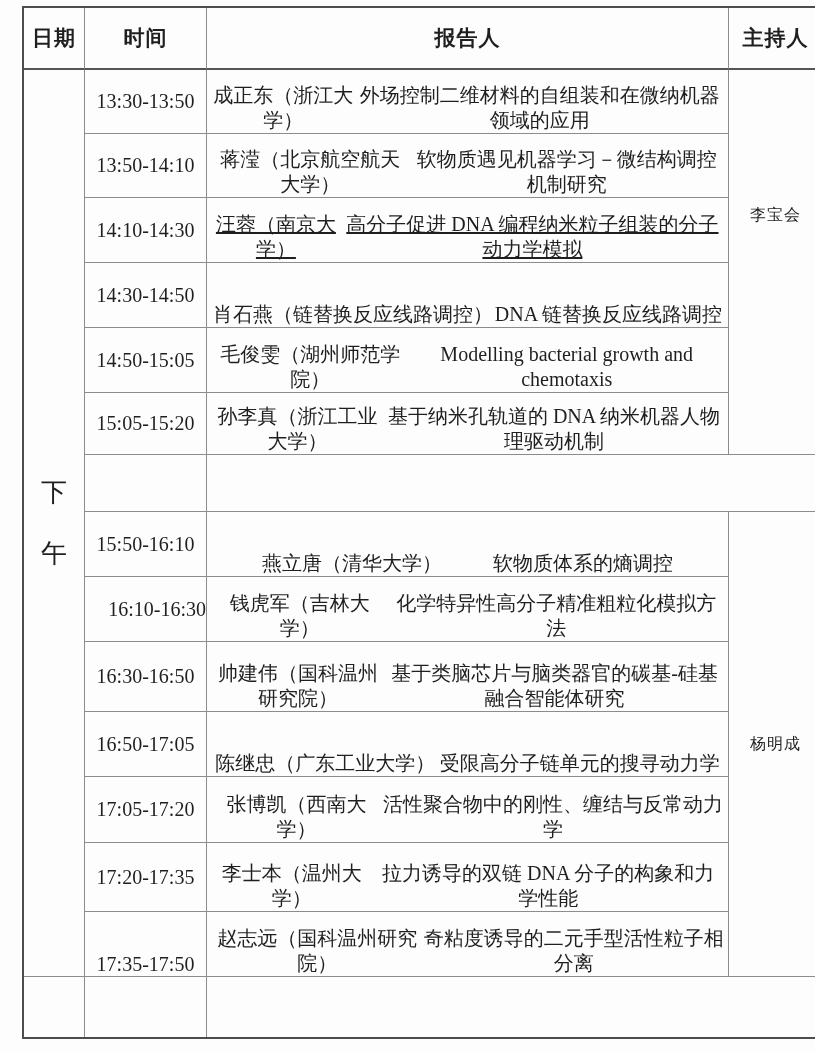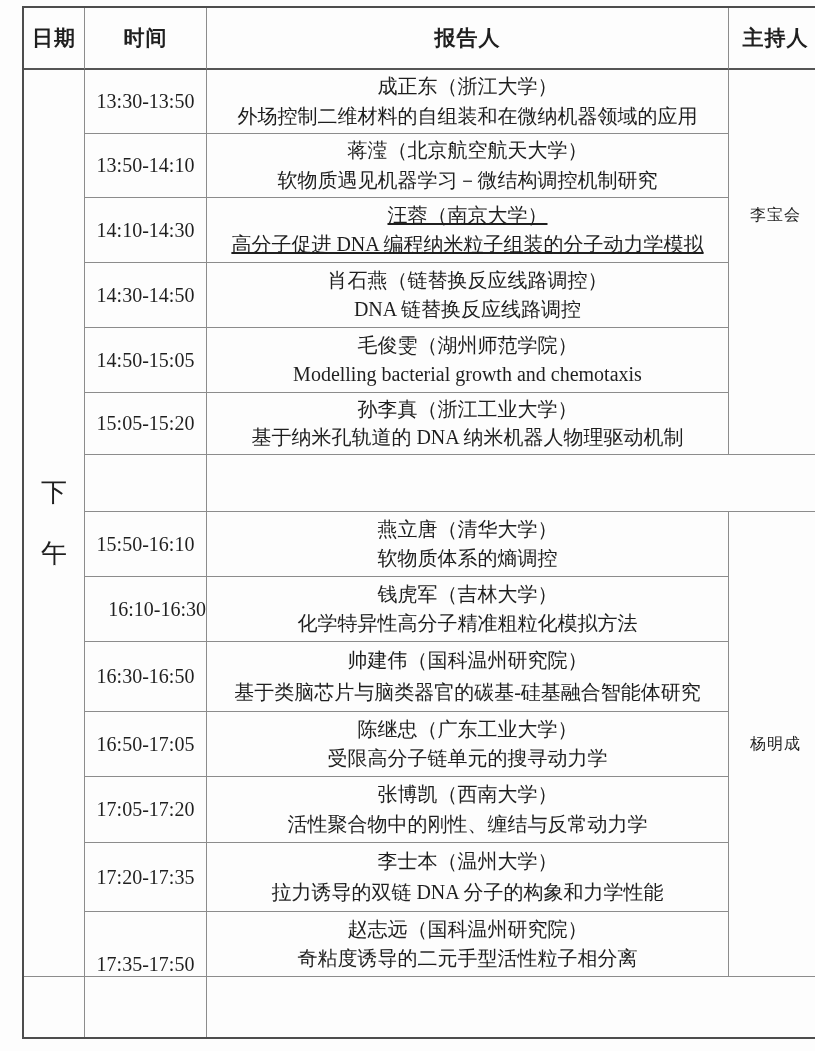--- a/index.html
+++ b/index.html
@@ -46,23 +46,23 @@
     letter-spacing: 1px;
   }
   .time-cell {
     display: flex;
     align-items: center;
     justify-content: center;
     font-size: 20px;
   }
   .speaker-cell {
     display: flex;
-    flex-direction: column;
+    flex-direction: row;
     justify-content: space-evenly;
-    align-items: center;
+    align-items: flex-end;
     text-align: center;
     font-size: 20px;
     line-height: 1.25;
     padding: 0 4px;
   }
   .date-cell {
     display: flex;
     flex-direction: column;
     align-items: center;
     justify-content: center;

